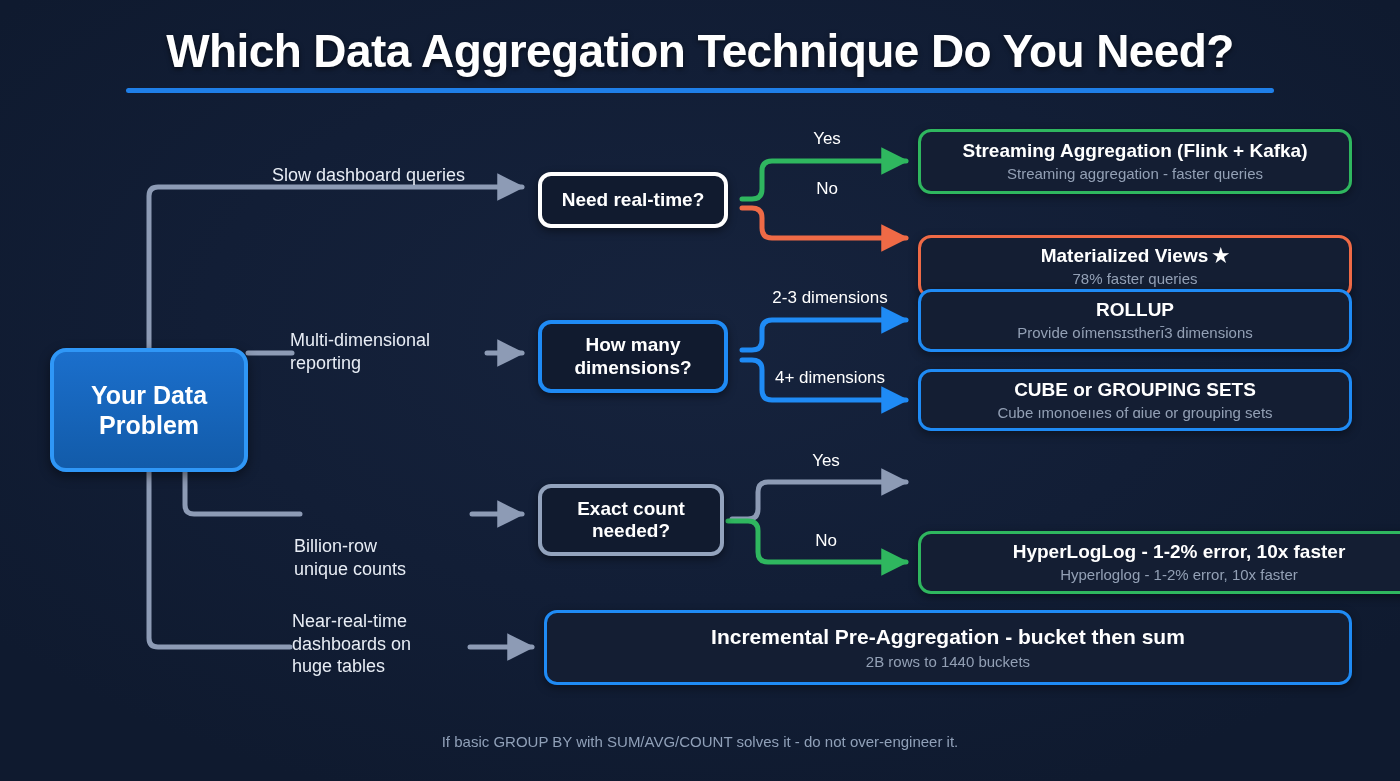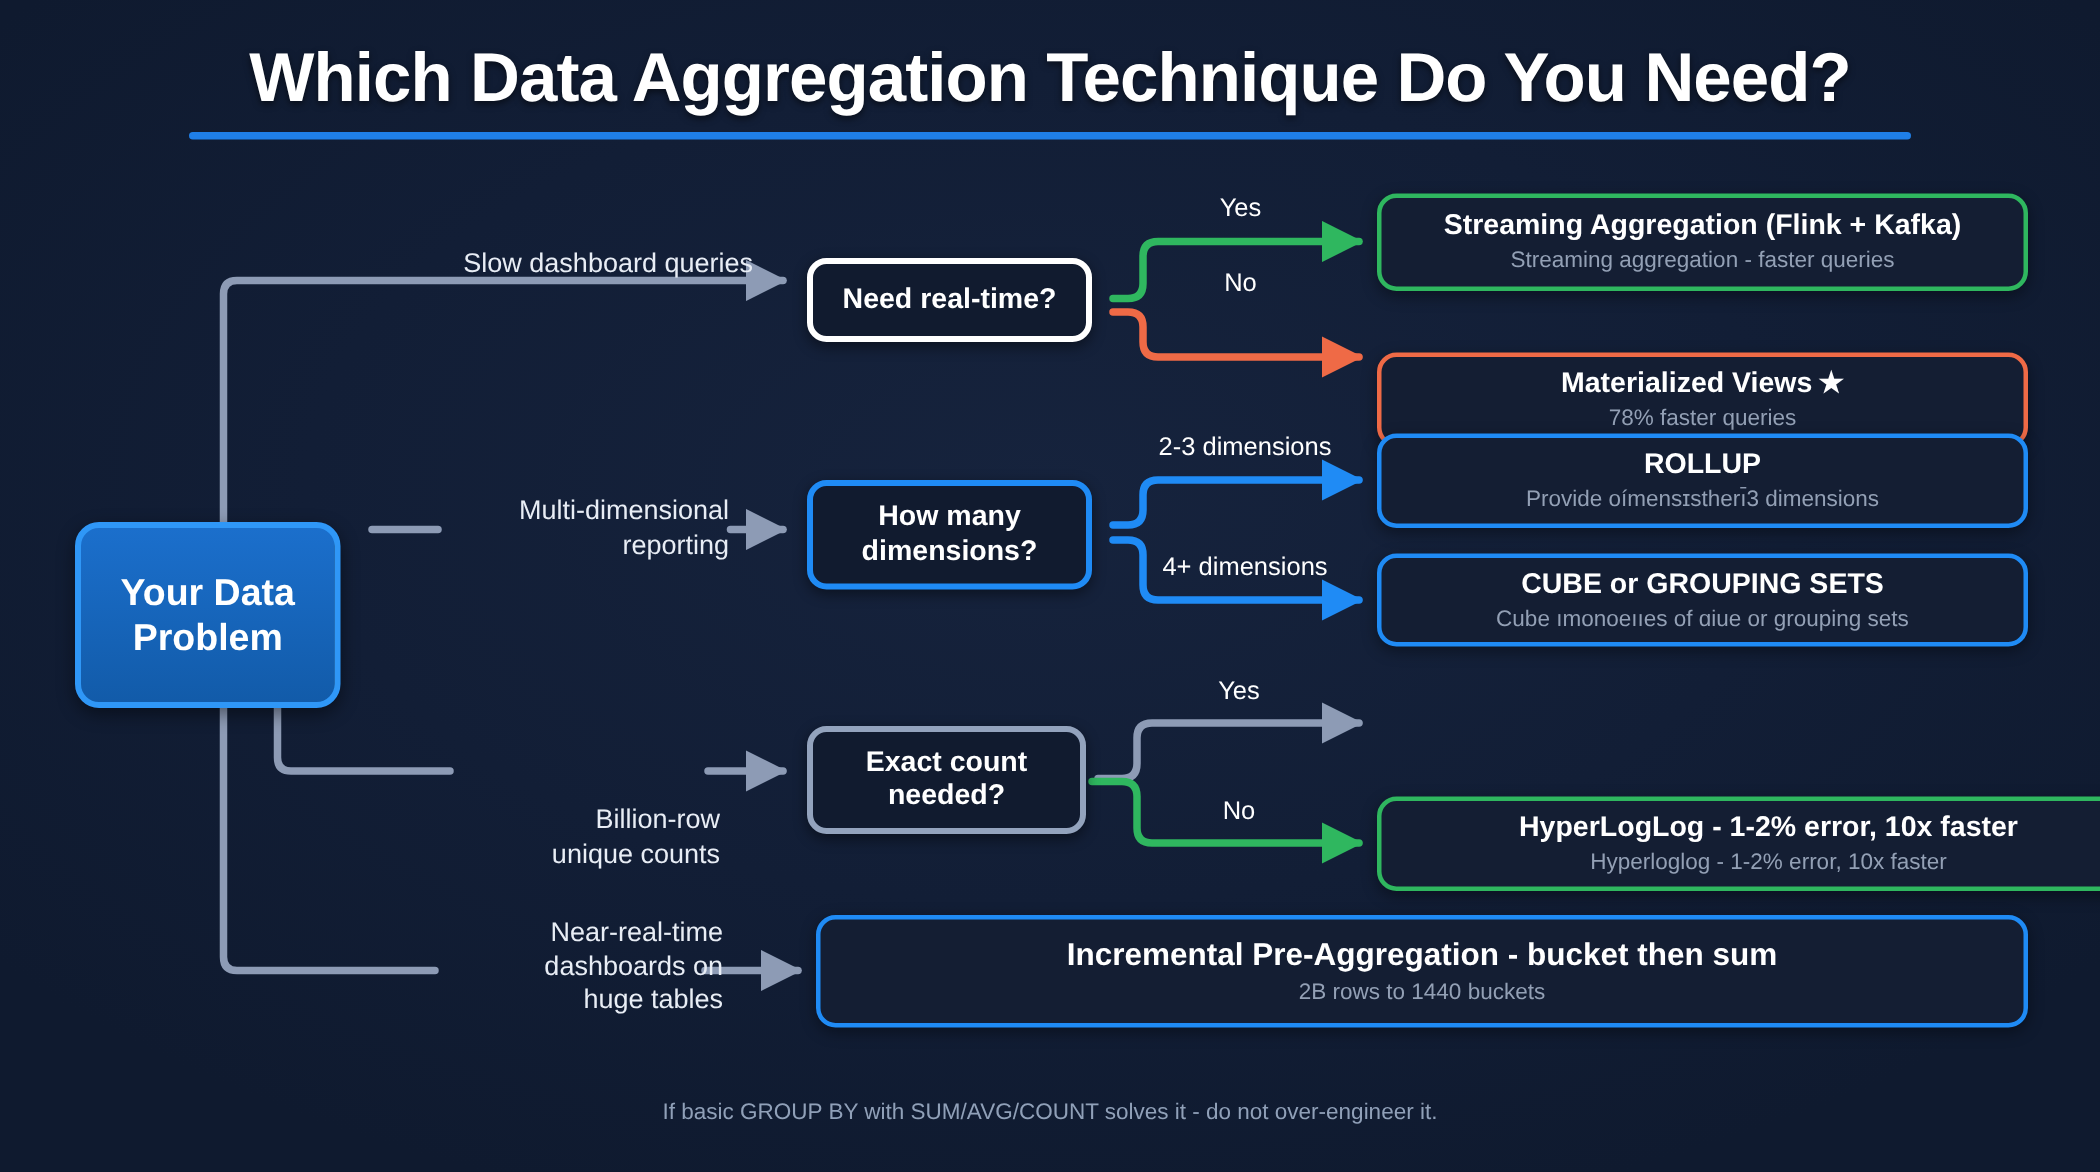--- a/index.html
+++ b/index.html
@@ -130,21 +130,21 @@
     color: #ffffff;
     margin-left: 4px;
   }
 
   
   .flow-label {
     position: absolute;
     color: #e8edf5;
     font-size: 18px;
     line-height: 1.25;
-    text-align: right;
+    text-align: left;
     white-space: pre-line;
   }
   .branch-label {
     position: absolute;
     color: #ffffff;
     font-size: 17px;
     line-height: 1;
     text-align: center;
   }
 
@@ -199,21 +199,21 @@
     <path d="M742,199 L752,199 Q762,199 762,189 L762,171 Q762,161 772,161 L906,161" stroke="#2fb75f" stroke-width="5" stroke-linecap="round" marker-end="url(#ar-green)"></path>
     <path d="M742,208 L752,208 Q762,208 762,218 L762,228 Q762,238 772,238 L906,238" stroke="#ef6a46" stroke-width="5" stroke-linecap="round" marker-end="url(#ar-orange)"></path>
 
     <path d="M742,350 L752,350 Q762,350 762,340 L762,330 Q762,320 772,320 L906,320" stroke="#1f8bf5" stroke-width="5" stroke-linecap="round" marker-end="url(#ar-blue)"></path>
     <path d="M742,360 L752,360 Q762,360 762,370 L762,390 Q762,400 772,400 L906,400" stroke="#1f8bf5" stroke-width="5" stroke-linecap="round" marker-end="url(#ar-blue)"></path>
 
     <path d="M732,519 L748,519 Q758,519 758,509 L758,492 Q758,482 768,482 L906,482" stroke="#8d9bb5" stroke-width="5" stroke-linecap="round" marker-end="url(#ar-grey)"></path>
     <path d="M728,521 L748,521 Q758,521 758,531 L758,552 Q758,562 768,562 L906,562" stroke="#2fb75f" stroke-width="5" stroke-linecap="round" marker-end="url(#ar-green)"></path>
   </svg>
 
-  <div class="node" id="node-start" style="left:50px; top:348px; width:177px; height:124px;justify-content:center;">
+  <div class="node" id="node-start" style="left:50px; top:348px; width:198px; height:124px;justify-content:center;">
     <div class="q-text">Your Data
 Problem</div>
   </div>
 
   <div class="flow-label" style="left:272px; top:164px; width:230px;">Slow dashboard queries</div>
 
   <div class="flow-label" style="left:290px; top:329px; width:196px;">Multi-dimensional
 reporting</div>
 
   <div class="flow-label" style="left:294px; top:487px; width:186px;margin-top:48px;">Billion-row

